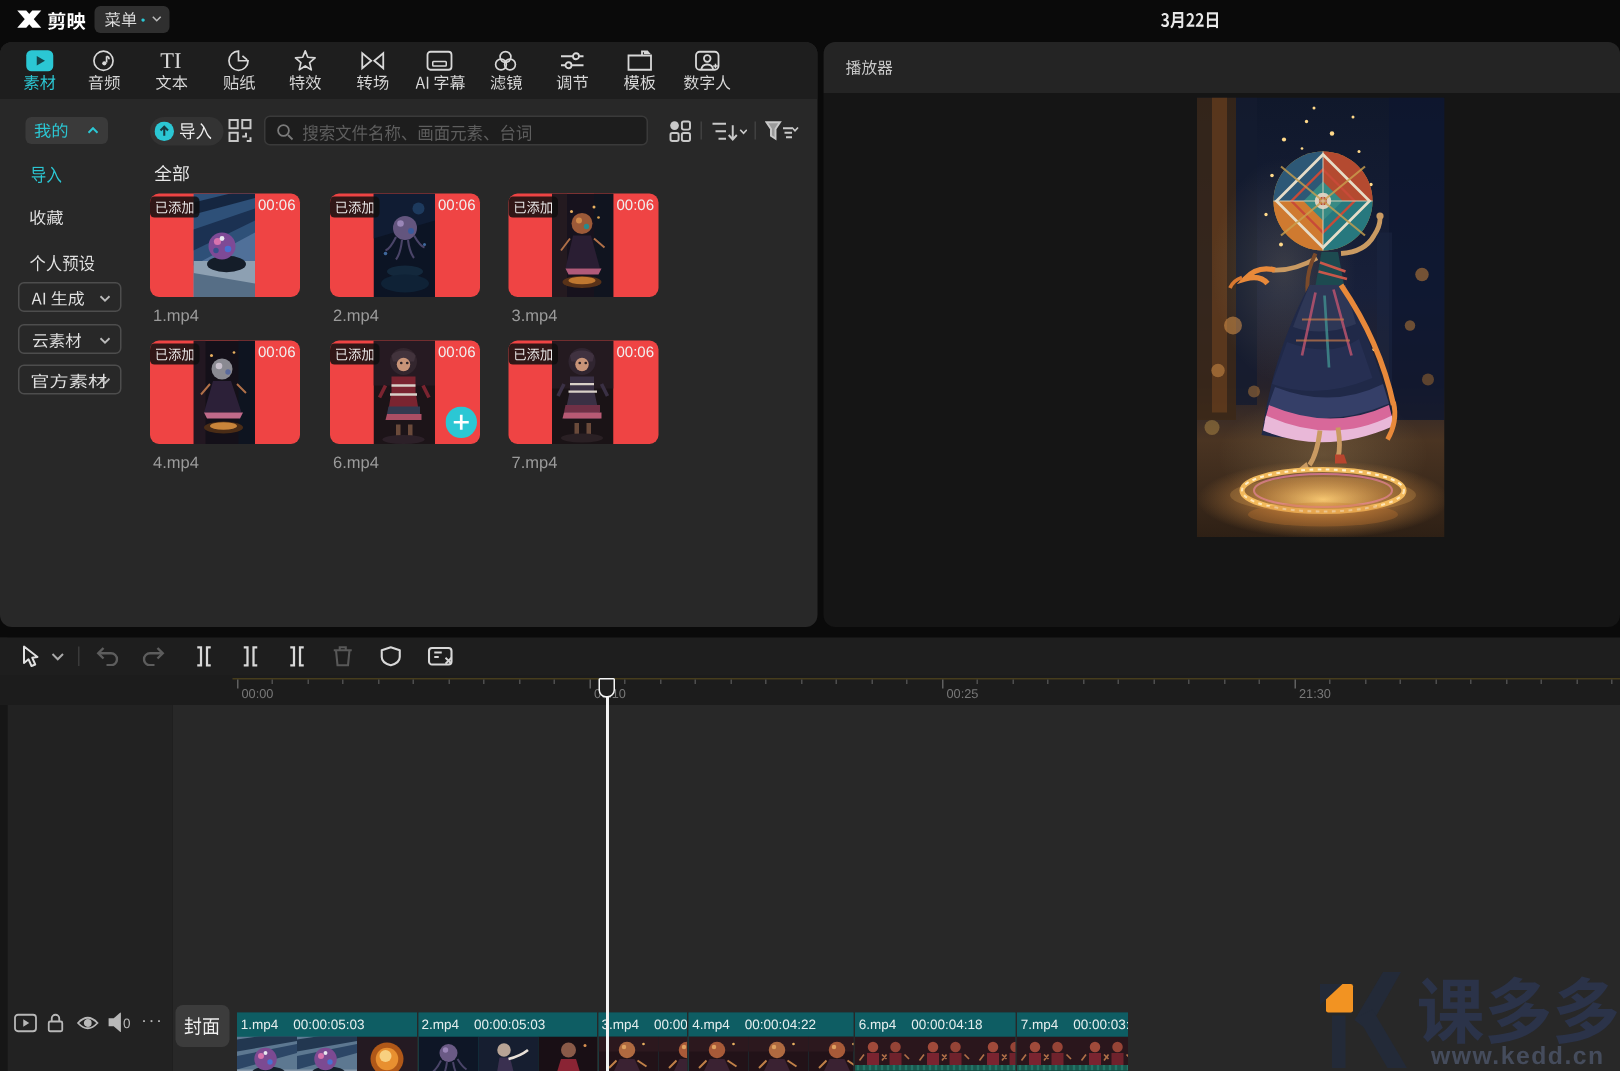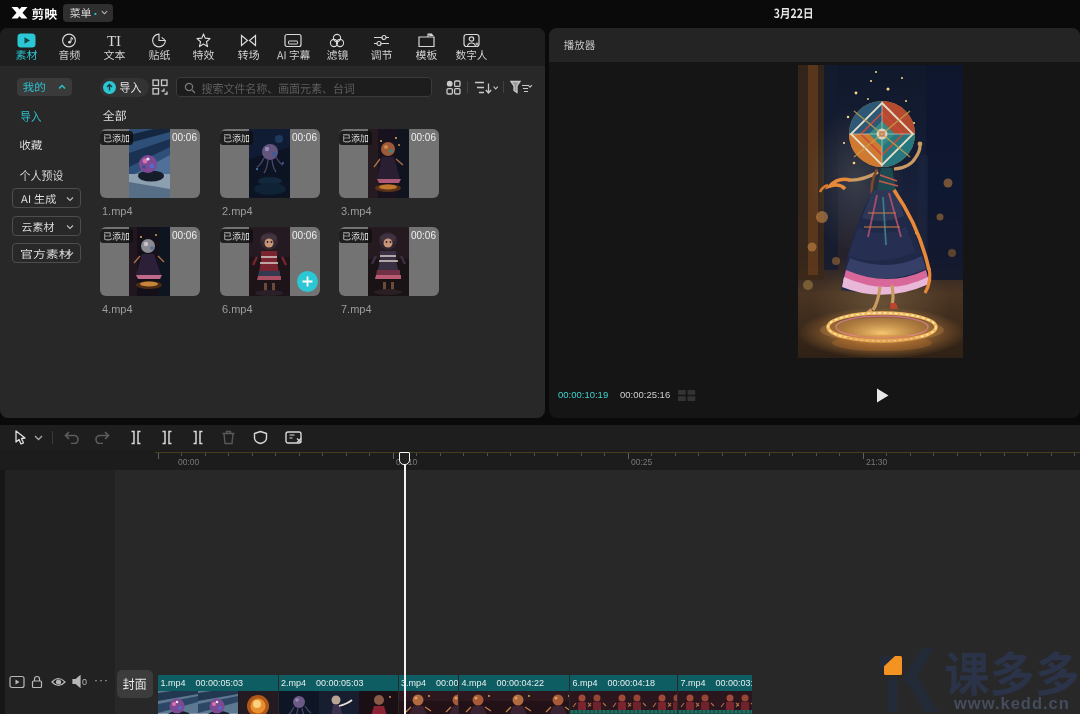--- a/index.html
+++ b/index.html
@@ -14,21 +14,21 @@
 #iconrow { left:0; top:0; width:545px; height:38px; background:#1e1e1e; }
 .tbi { position:absolute; top:5px; width:44px; text-align:center; color:#d8d8d8; }
 .tbi svg { display:block; margin:0 auto; }
 
 .side-sel { left:17px; top:50px; width:55px; height:18px; background:#3a3a3a; border-radius:4px; color:#2bc7d4; font-size:11px; line-height:18px; padding-left:6px; }
 .side-btn { left:12px; width:69px; height:20px; border:1px solid #4d4d4d; border-radius:4px; color:#e0e0e0; font-size:10.5px; line-height:18px; padding-left:7px; }
 
 #importbtn { left:100px; top:50px; width:49px; height:19px; background:#333; border-radius:10px; color:#eee; font-size:11px; line-height:19px; }
 #searchbar { left:176px; top:49px; width:256px; height:20px; background:#1d1d1d; border:1px solid #3a3a3a; border-radius:4px; color:#6e6e6e; font-size:10.5px; line-height:18px; padding-left:24px; }
 
-.card { width:100px; height:69px; background:#737373; border-radius:6px; overflow:hidden; }
+.card { width:100px; height:69px; background:#ef4444; border-radius:6px; overflow:hidden; }
 .card .thumb { position:absolute; left:29px; top:0; width:41px; height:69px; }
 .badge { position:absolute; left:0px; top:2px; background:rgba(15,15,15,0.85); color:#eee; font-size:9px; padding:1px 4px 2px; border-radius:3px; }
 .dur { position:absolute; right:3px; top:3px; color:#f0f0f0; font-size:10px; }
 .fname { position:absolute; color:#9b9b9b; font-size:11px; }
 
 #player { left:549px; top:28px; width:531px; height:390px; background:#151515; border-radius:8px; overflow:hidden; }
 #playerhead { left:0; top:0; width:531px; height:34px; background:#242424; }
 #preview { left:249px; top:37px; width:165px; height:293px; }
 #tcrow { left:0; top:355px; width:531px; height:24px; }
 #tc1 { position:absolute; left:9px; top:6px; color:#3fd3cf; font-size:9.5px; }
@@ -522,33 +522,20 @@
       <path d="M82 222 q-2 16 -7 23 M94 220 q2 13 0 20" stroke="#c99a62" stroke-width="3.2" fill="none"></path>
       <path d="M73 243 l-6 5 h8 Z" fill="#c99a62"></path>
       <path d="M92 238 h6 l2 6 h-8 Z" fill="#b8452e"></path>
 
       <ellipse cx="84" cy="262" rx="54" ry="14" fill="none" stroke="#f8c060" stroke-width="3.4" opacity="0.95"></ellipse>
       <ellipse cx="84" cy="262" rx="54" ry="14" fill="none" stroke="#fff0cc" stroke-width="1.4" stroke-dasharray="2.5 3"></ellipse>
       <ellipse cx="84" cy="262" rx="46" ry="11" fill="none" stroke="#e87ab0" stroke-width="1.4" opacity="0.65"></ellipse>
       <ellipse cx="84" cy="265" rx="62" ry="12" fill="#f8b75a" opacity="0.2"></ellipse>
       <ellipse cx="84" cy="278" rx="50" ry="8" fill="#c87830" opacity="0.3"></ellipse>
     </svg></div>
-    <div id="tcrow" class="abs">
-      <span id="tc1">00:00:10:19</span>
-        <span id="tc2">00:00:25:16</span>
-      <svg style="position:absolute;left:129px;top:6px" width="19" height="13" viewBox="0 0 22 13" fill="#333333">
-          <rect x="0" y="0" width="9" height="5.5" rx="1"></rect>
-          <rect x="11" y="0" width="9" height="5.5" rx="1"></rect>
-          <rect x="0" y="7.5" width="9" height="5.5" rx="1"></rect>
-          <rect x="11" y="7.5" width="9" height="5.5" rx="1"></rect>
-        </svg>
-      <svg style="position:absolute;left:326px;top:4px" width="15" height="17" viewBox="0 0 15 17">
-          <path d="M2 1.5 L13.5 8.5 L2 15.5 Z" fill="#e8e8e8"></path>
-        </svg>
-    </div>
   </div>
   <div class="abs" style="left:0;top:425px;width:5px;height:289px;background:#161616"></div>
   <div id="tl-toolbar" class="abs">
     <svg class="abs" style="left:13px;top:5px" width="32" height="16" viewBox="0 0 32 16">
         <path d="M3 1 L3 12 L6 9.5 L8 14 L10.5 13 L8.5 8.5 L12 8 Z" fill="none" stroke="#e0e0e0" stroke-width="1.3" stroke-linejoin="round"></path>
         <path d="M22 6 l3.5 3.5 L29 6" stroke="#aaa" stroke-width="1.3" fill="none"></path>
       </svg>
     <div class="abs" style="left:52px;top:6px;width:1px;height:13px;background:#3a3a3a"></div>
     <svg class="abs" style="left:63px;top:6px" width="16" height="13" viewBox="0 0 16 13" fill="none" stroke="#5d5d5d" stroke-width="1.6">
         <path d="M3 4.5 h8 a4 4 0 0 1 0 8 h-3"></path>
@@ -578,21 +565,21 @@
         <path d="M4.5 5 h5 M4.5 8 h3" stroke-width="1.2"></path>
         <path d="M12 8.5 l4 4 M16 8.5 l-4 4" stroke-width="1.2"></path>
       </svg>
   </div>
   <div id="tl-ruler" class="abs"></div>
   <div id="tl-gutter" class="abs"></div>
   <div id="tl-main" class="abs"></div>
   <div id="yellowline" class="abs"></div>
   <div id="ruler-marks">
   <div class="abs" style="left:157.5px;top:453px;width:1px;height:6px;background:#606060"></div>
-  <span class="rlab abs" style="left:178px">00:00</span>
+  <span class="rlab abs" style="left:161.0px">00:00</span>
   <div class="tick abs" style="left:181.0px"></div>
   <div class="tick abs" style="left:204.5px"></div>
   <div class="tick abs" style="left:228.0px"></div>
   <div class="tick abs" style="left:251.5px"></div>
   <div class="tick abs" style="left:275.0px"></div>
   <div class="tick abs" style="left:298.5px"></div>
   <div class="tick abs" style="left:322.0px"></div>
   <div class="tick abs" style="left:345.5px"></div>
   <div class="tick abs" style="left:369.0px"></div>
   <div class="abs" style="left:392.5px;top:453px;width:1px;height:6px;background:#606060"></div>

